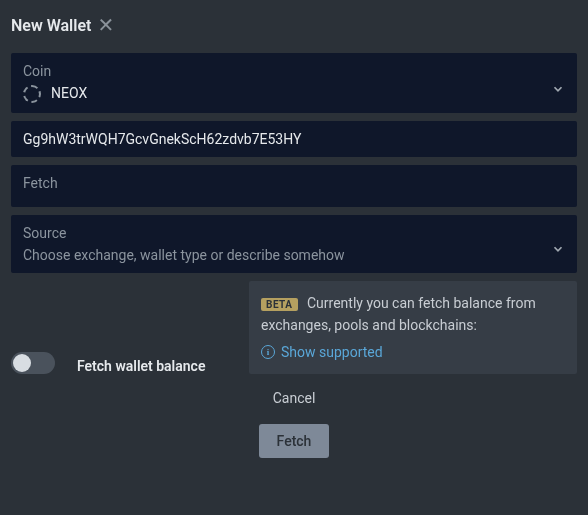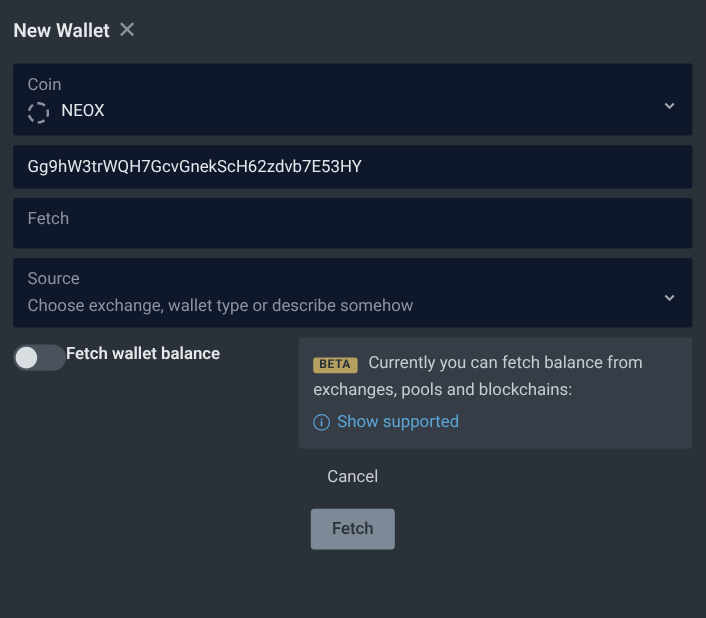--- a/index.html
+++ b/index.html
@@ -9,21 +9,21 @@
 .title { color: #e6e9ec; font-size: 16px; font-weight: 600; }
 .close { color: #8a929a; font-size: 20px; cursor: pointer; padding: 2px 6px; }
 .field { background: #0f172a; border-radius: 2px; margin-bottom: 8px; padding: 10px 12px; position: relative; }
 .field-label { color: #8b949e; font-size: 14px; margin-bottom: 6px; display: block; }
 .field-value { color: #e6e9ec; font-size: 14px; display: flex; align-items: flex-start; gap: 10px; }
 .field-placeholder { color: #8b949e; font-size: 14px; }
 .coin-icon { width: 18px; height: 18px; border: 2px dashed #8b949e; border-radius: 50%; display: inline-block; }
 .chevron { position: absolute; right: 12px; bottom: 14px; color: #a0a8b0; }
 .chevron svg { width: 14px; height: 14px; }
 .row { display: flex; gap: 10px; margin-top: 4px; margin-bottom: 16px; }
-.toggle-wrap { display: flex; align-items: flex-start; gap: 0; width: 228px; padding-top: 6px; }
+.toggle-wrap { display: flex; align-items: flex-end; gap: 22px; width: 228px; padding-top: 6px; }
 .toggle { width: 44px; height: 22px; background: #4a525c; border-radius: 11px; position: relative; cursor: pointer; flex-shrink: 0; }
 .toggle-knob { width: 18px; height: 18px; background: #d8dde2; border-radius: 50%; position: absolute; top: 2px; left: 2px; }
 .toggle-label { color: #e6e9ec; font-weight: 600; font-size: 14px; }
 .info-box { background: #363d46; border-radius: 2px; padding: 11px 12px; flex: 1; line-height: 1.6; }
 .beta { background: #b5a060; color: #2b3138; font-size: 10px; font-weight: 700; padding: 1px 5px; border-radius: 2px; margin-right: 6px; letter-spacing: 0.5px; }
 .info-text { color: #c8cdd3; }
 .show-link { color: #5aa7d8; display: flex; align-items: center; gap: 6px; margin-top: 4px; cursor: pointer; }
 .info-icon { width: 14px; height: 14px; border: 1.5px solid #5aa7d8; border-radius: 50%; display: inline-flex; align-items: center; justify-content: center; font-size: 9px; color: #5aa7d8; font-weight: 700; font-style: normal; font-family: serif; }
 .actions { display: flex; justify-content: center; gap: 18px; align-items: center; padding-right: 0; flex-direction: column; }
 .btn-cancel { color: #c8cdd3; cursor: pointer; font-size: 14px; }

